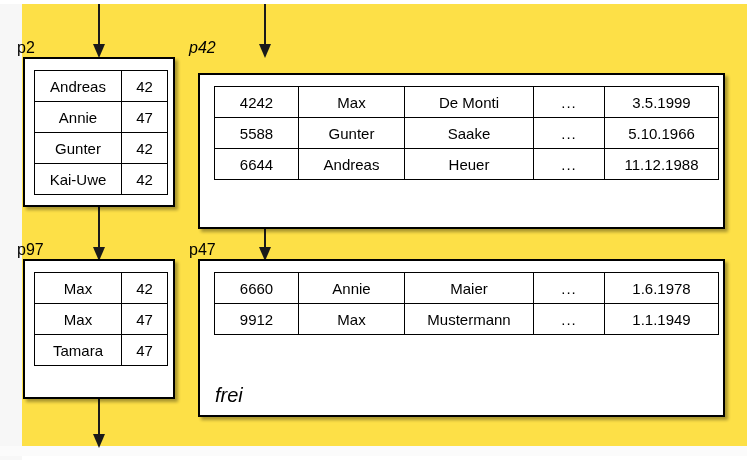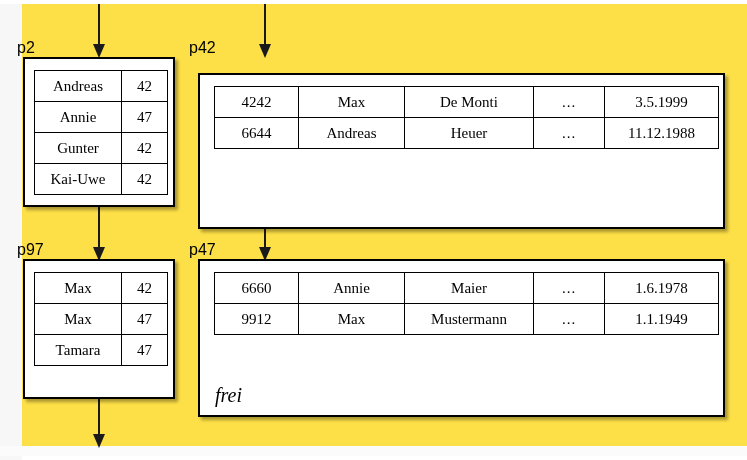--- a/index.html
+++ b/index.html
@@ -36,21 +36,20 @@
     background: #fbfbfb;
   }
 
   
   .page-box {
     position: absolute;
     background: #ffffff;
     border: 2px solid #000000;
     box-shadow: 3px 3px 3px rgba(0,0,0,0.33);
     box-sizing: border-box;
-    font-family: Liberation Serif, serif;
   }
   .page-label {
     position: absolute;
     font-size: 16px;
     line-height: 16px;
     letter-spacing: 0px;
     color: #000000;
     white-space: nowrap;
   }
 
@@ -168,39 +167,46 @@
           <td>42</td>
         </tr>
         <tr>
           <td>Kai-Uwe</td>
           <td>42</td>
         </tr>
       </tbody>
     </table>
   </div>
 
-  <div class="page-label" style="left:189px; top:36px;">p42</div>
+  <div class="page-label" style="left:189px; top:36px;font-style:italic;">p42</div>
   <div class="page-box" style="left:198px; top:53px; width:527px; height:156px;margin-top:16px;">
     <table class="rec-table data-table">
       <colgroup>
         <col class="c-id">
           <col class="c-first">
           <col class="c-last">
           <col class="c-dots">
           <col class="c-date">
       </colgroup>
       <tbody>
         <tr>
           <td>4242</td>
           <td>Max</td>
           <td>De Monti</td>
           <td class="dots-cell">...</td>
           <td>3.5.1999</td>
         </tr>
         <tr>
+          <td>5588</td>
+          <td>Gunter</td>
+          <td>Saake</td>
+          <td class="dots-cell">...</td>
+          <td>5.10.1966</td>
+        </tr>
+        <tr>
           <td>6644</td>
           <td>Andreas</td>
           <td>Heuer</td>
           <td class="dots-cell">...</td>
           <td>11.12.1988</td>
         </tr>
       </tbody>
     </table>
   </div>
 

